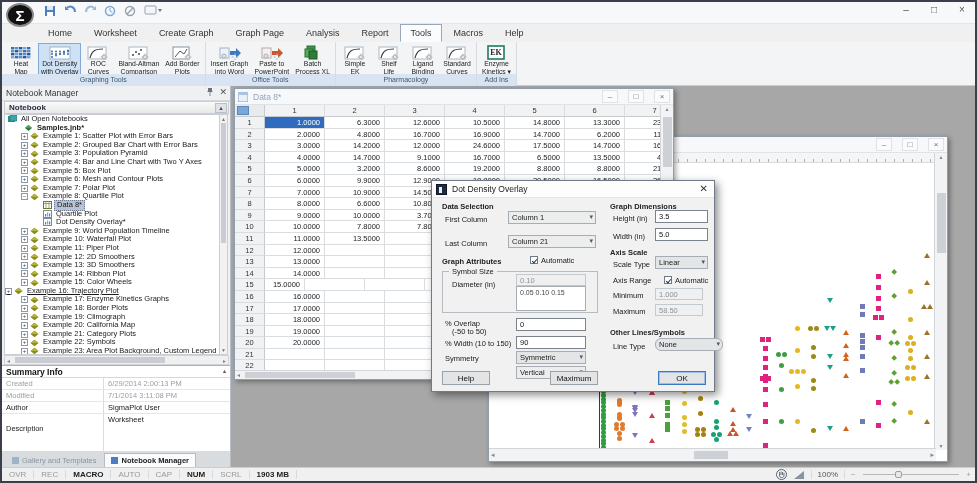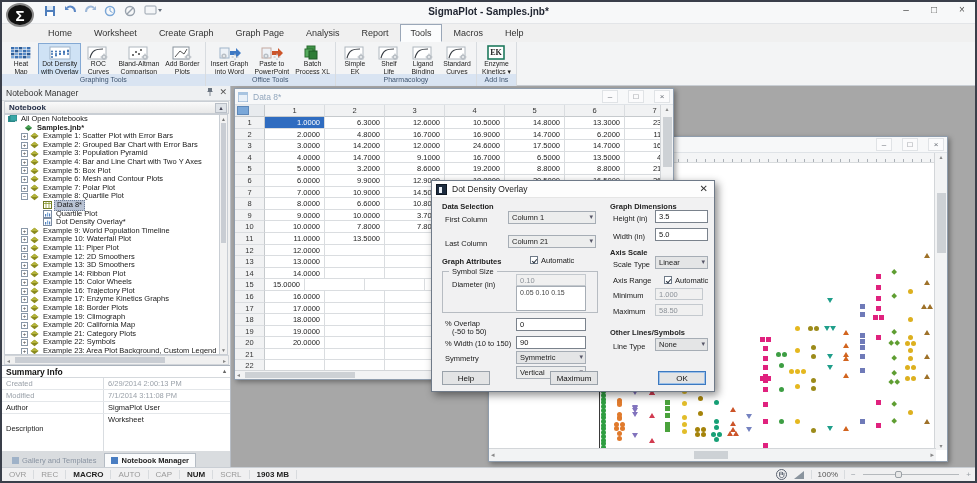--- a/index.html
+++ b/index.html
@@ -181,21 +181,20 @@
             <path d="M2.8 9.2L9.2 2.8" stroke="#98a2ad" stroke-width="1.4"></path>
           </svg>
         </span>
         <span class="qi">
           <svg width="18" height="11" viewBox="0 0 18 11">
             <rect x="1" y="1" width="11" height="8" rx="1" fill="#f4f6f8" stroke="#98a2ad"></rect>
             <path d="M14 4h4l-2 3z" fill="#6a7480"></path>
           </svg>
         </span>
       </div>
-    <div class="apptitle">SigmaPlot - Samples.jnb*</div>
     <div class="wincontrols">
       <span>–</span>
       <span>□</span>
       <span>×</span>
     </div>
   </div>
 
   <div class="menubar" id="menubar">
       <div class="mtab">Home</div>
       <div class="mtab">Worksheet</div>
@@ -936,21 +935,21 @@
 
     <div class="dlabel" style="left:181px;top:95px;">Axis Range</div>
     <div class="dcheck" style="left:232px;top:94px;"><span class="box"></span><span>Automatic</span></div>
     <div class="dlabel" style="left:181px;top:110px;">Minimum</div>
     <div class="ddis" style="left:223px;top:107px;width:48px;">1.000</div>
     <div class="dlabel" style="left:181px;top:126px;">Maximum</div>
     <div class="ddis" style="left:223px;top:123px;width:48px;">58.50</div>
 
     <div class="dlabel" style="left:178px;top:147px;font-weight:bold;color:#222;">Other Lines/Symbols</div>
     <div class="dlabel" style="left:181px;top:161px;">Line Type</div>
-    <div class="dcombo" style="left:223px;top:157px;width:53px;background:#e4e5e6;">None</div>
+    <div class="dcombo" style="left:223px;top:157px;width:68px;background:#e4e5e6;border-radius:6px;">None</div>
 
     <div class="dbtn" style="left:10px;top:190px;">Help</div>
     <div class="dbtn" style="left:118px;top:190px;">Maximum</div>
     <div class="dbtn default" style="left:226px;top:190px;">OK</div>
   </div>
 
   <div class="leftpanel">
     <div class="panel-header">
       <span>Notebook Manager</span>
       <span class="ph-icons">
@@ -1161,21 +1160,21 @@
         <div class="trow" style="padding-left: 16px;">
           <span class="expander">+</span>
           <span class="ticon">
             <svg width="9" height="8" viewBox="0 0 9 8">
               <path d="M0.5 4L4.5 0.8 8.5 4 4.5 7.2z" fill="#8a8a1e"></path>
               <path d="M0.5 4L4.5 0.8 8.5 4z" fill="#b4b43c"></path>
             </svg>
           </span>
           <span class="lbl">Example 15: Color Wheels</span>
         </div>
-        <div class="trow" style="padding-left: 16px;">
+        <div class="trow" style=" text-decoration: underline;">
           <span class="expander">+</span>
           <span class="ticon">
             <svg width="9" height="8" viewBox="0 0 9 8">
               <path d="M0.5 4L4.5 0.8 8.5 4 4.5 7.2z" fill="#8a8a1e"></path>
               <path d="M0.5 4L4.5 0.8 8.5 4z" fill="#b4b43c"></path>
             </svg>
           </span>
           <span class="lbl">Example 16: Trajectory Plot</span>
         </div>
         <div class="trow" style="padding-left: 16px;">

